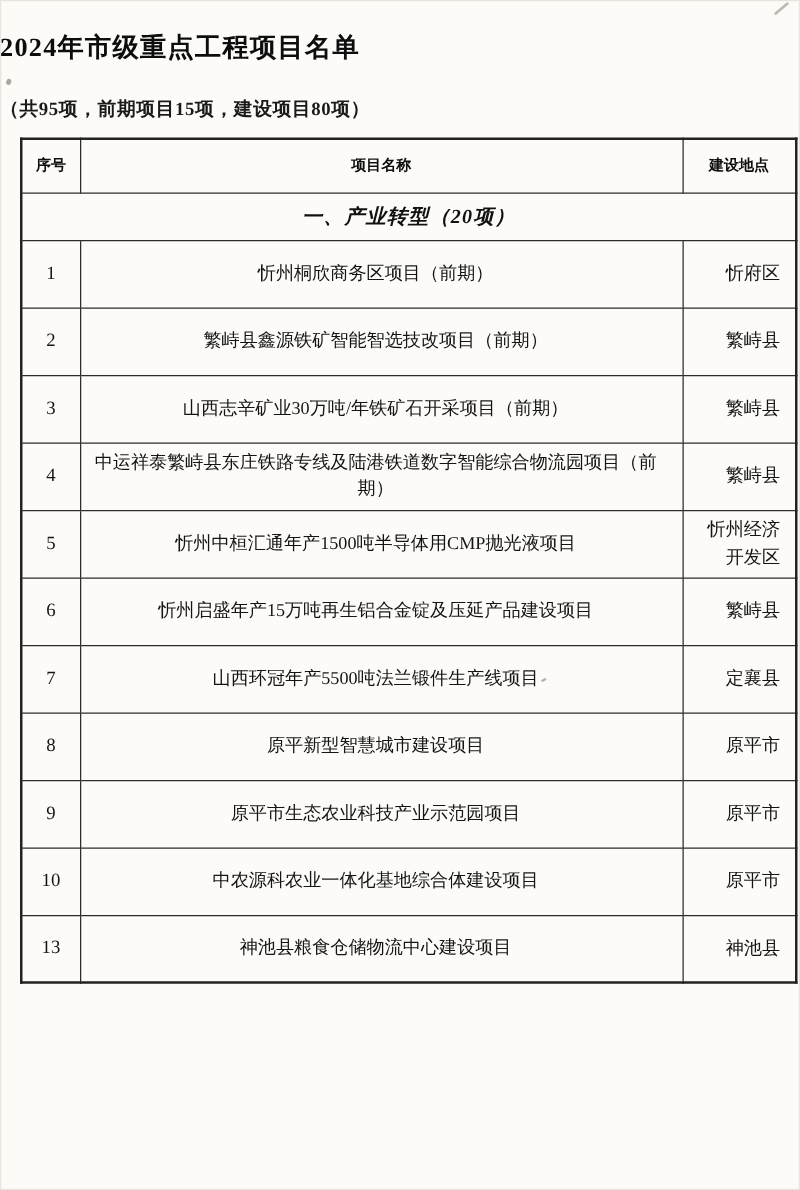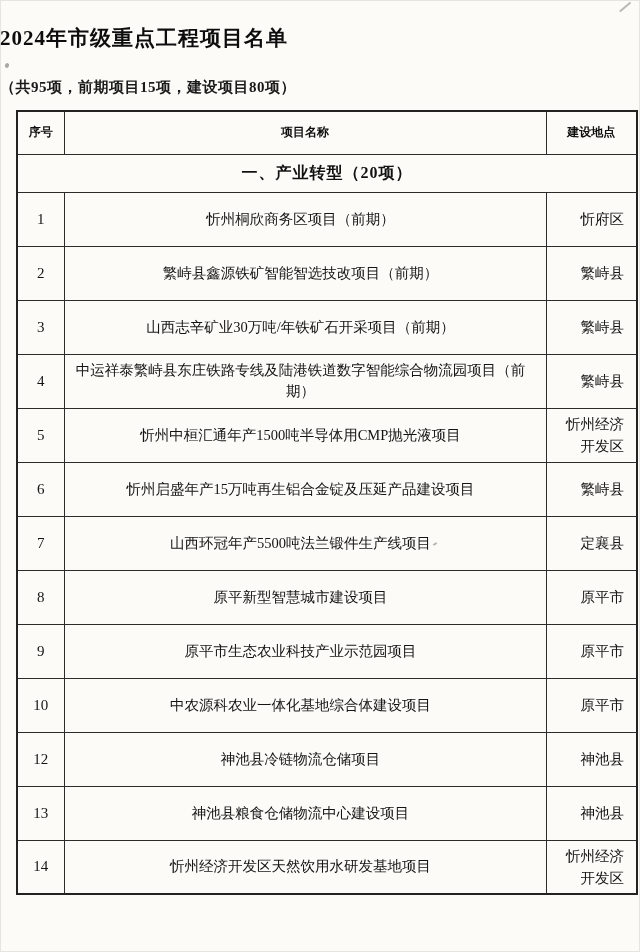--- a/index.html
+++ b/index.html
@@ -40,21 +40,21 @@
     border: 1.6px solid #2c2c2a;
     vertical-align: middle;
   }
   tr.header-row { height: 43px; }
   tr.header-row th {
     font-size: 12px;
     font-weight: bold;
     text-align: center;
     color: #0f0f0f;
   }
-  tr.section-row { height: 38px; }
+  tr.section-row { height: 38px; font-style: italic; }
   tr.section-row td {
     font-size: 16px;
     font-weight: bold;
     text-align: center;
     letter-spacing: 1px;
     color: #111;
   }
   tr.data-row { height: 54px; }
   td.cell-no {
     text-align: center;
@@ -166,35 +166,25 @@
     <td class="cell-loc">原平市</td>
   </tr>
 
   <tr class="data-row">
     <td class="cell-no">10</td>
     <td class="cell-name">中农源科农业一体化基地综合体建设项目</td>
     <td class="cell-loc">原平市</td>
   </tr>
 
 
-  <tr class="data-row">
-    <td class="cell-no">12</td>
-    <td class="cell-name">神池县冷链物流仓储项目</td>
-    <td class="cell-loc">神池县</td>
-  </tr>
 
   <tr class="data-row">
     <td class="cell-no">13</td>
     <td class="cell-name">神池县粮食仓储物流中心建设项目</td>
     <td class="cell-loc">神池县</td>
   </tr>
 
-  <tr class="data-row">
-    <td class="cell-no">14</td>
-    <td class="cell-name">忻州经济开发区天然饮用水研发基地项目</td>
-    <td class="cell-loc">忻州经济开发区</td>
-  </tr>
 </tbody>
 </table>
 
 <div class="artifact artifact-left-dot"></div>
 <div class="artifact artifact-corner"></div>
 <div class="artifact artifact-mid"></div>
 
 </body></html>

